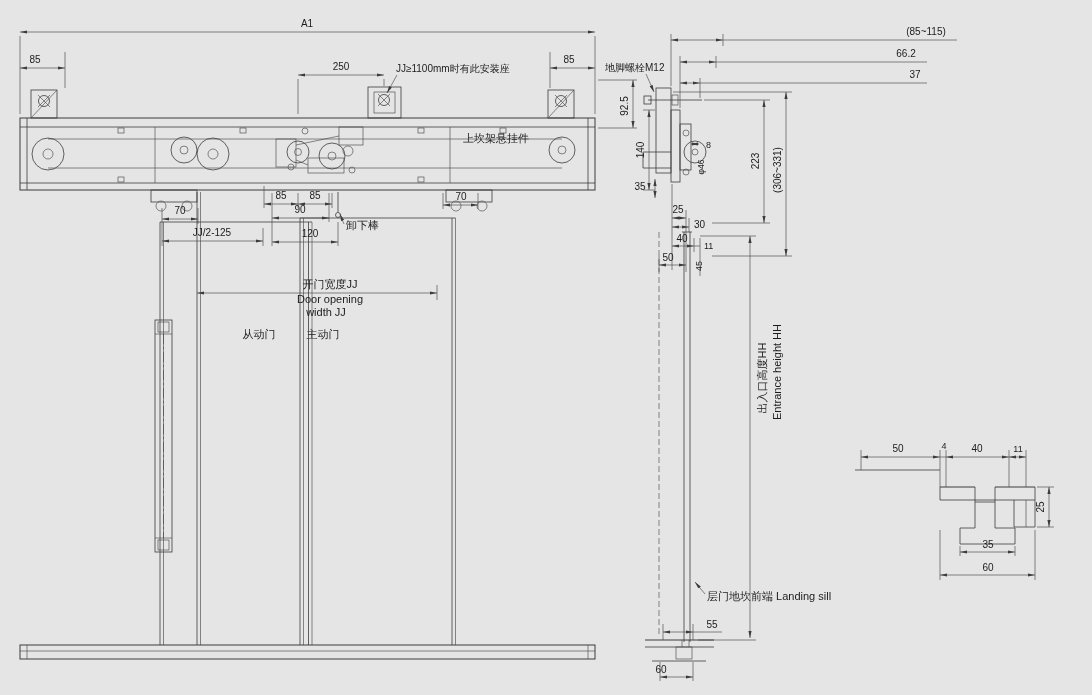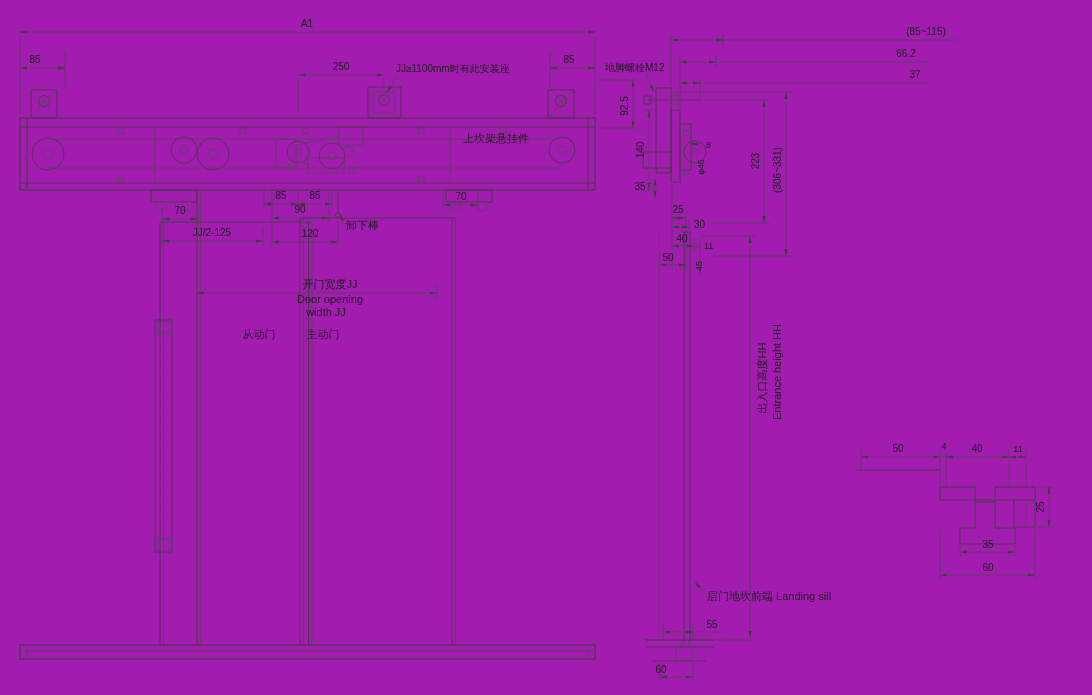--- a/index.html
+++ b/index.html
@@ -1,16 +1,16 @@
 <!DOCTYPE html>
 <html><head>
 <meta charset="utf-8">
 <style>
   html,body{margin:0;padding:0;background:#fdfdfd;}
-  .stage{width:1092px;height:695px;position:relative;background:#a21caf;overflow:hidden;}
+  .stage{width:1092px;height:695px;position:relative;background:#e5e5e5;overflow:hidden;}
   svg{display:block;}
   .ln{stroke:#3c3c3c;stroke-width:1;fill:none;}
   .md{stroke:#3c3c3c;stroke-width:.8;fill:none;}
   .thin{stroke:#4a4a4a;stroke-width:.65;fill:none;}
   .dim{stroke:#474747;stroke-width:.65;fill:none;}
   .dash{stroke-dasharray:6 3;}
   .cdash{stroke-dasharray:10 3 2 3;}
   .arrfill{fill:#3c3c3c;}
   text{fill:#1c1c1c;font-family:"Liberation Sans","DejaVu Sans",sans-serif;}
   .t11{font-size:11px;} .t10{font-size:10px;} .t9{font-size:9px;} .t8{font-size:8.5px;}

